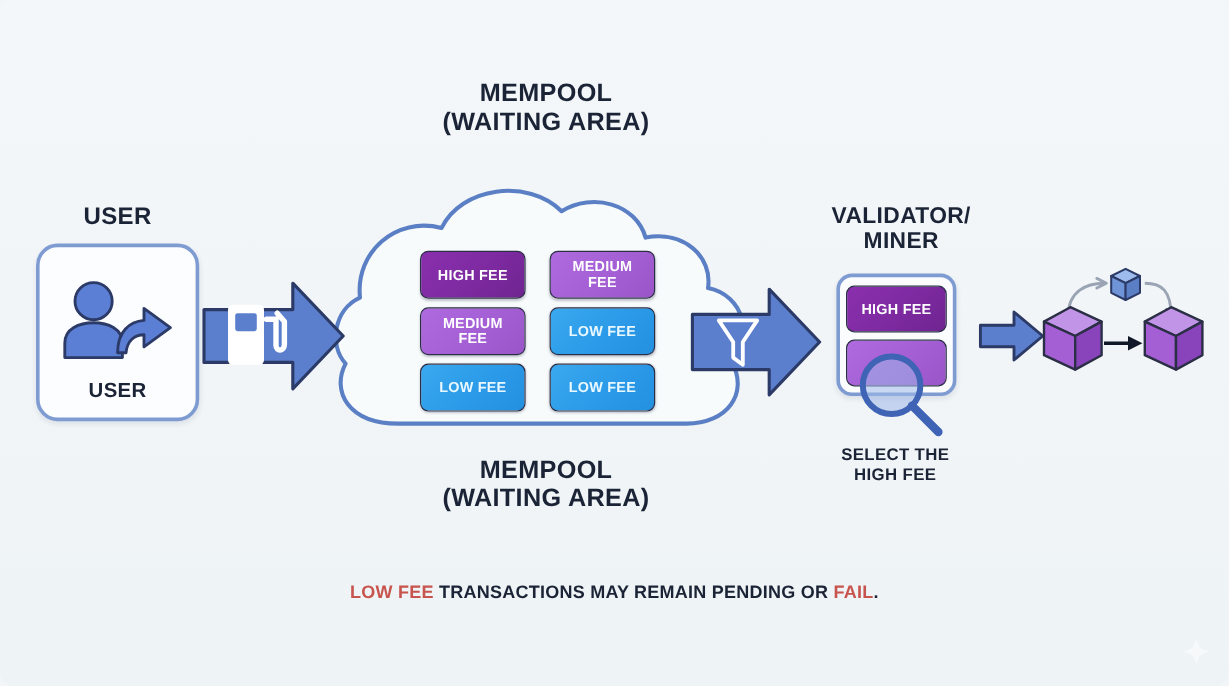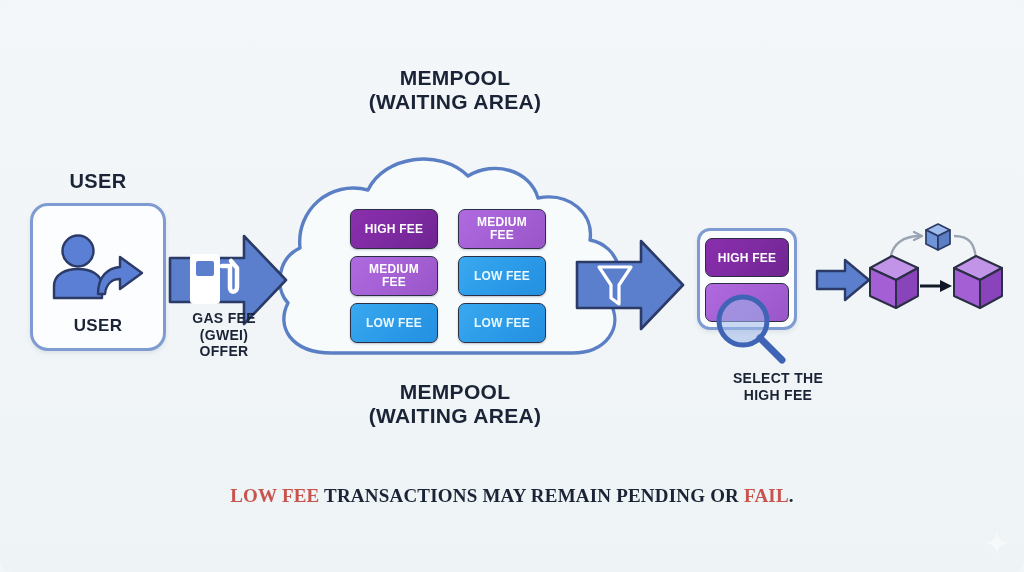--- a/index.html
+++ b/index.html
@@ -92,37 +92,36 @@
     background: linear-gradient(135deg,#8a2fae 0%, #7d2aa0 55%, #6f2490 100%);
     display:flex; align-items:center; justify-content:center;
     color:#fff; font-weight:bold; font-size:12px; letter-spacing:.2px;
   }
   #val-second {
     left: 705px; top: 283px; width: 84px; height: 39px;
     border-radius: 7px; border: 1.8px solid #2b2f46;
     background: linear-gradient(135deg,#b06ae0 0%, #a45fd4 55%, #9a55c8 100%);
   }
   #magnifier { left: 708px; top: 288px; width: 86px; height: 80px; }
-  #select-label { left: 716px; top: 370px; width: 124px; font-size: 14px; line-height:1.2; }
+  #select-label { left: 684px; top: 370px; width: 124px; font-size: 14px; line-height:1.2; }
 
   
   #small-arrow { left: 815px; top: 258px; width: 56px; height: 44px; }
 
   
   #blockchain { left: 862px; top: 216px; width: 150px; height: 100px; }
   #blockchain-label { left: 860px; top: 316px; width: 152px; font-size: 17px; }
 
   
   #footer {
     left: 0; top: 485px; width: 1024px;
     text-align: center;
-    font-size: 19px; font-weight: bold;
+    font-size: 15px; font-weight: bold;
     color: #1b2436;
     letter-spacing: .2px;
-    font-family: Liberation Serif, serif;
   }
   #footer .red { color: #c8544e; }
 
   
   #watermark { right: 14px; bottom: 16px; width: 26px; height: 26px; opacity: .5; }
 </style>
 </head>
 <body>
 
 <div id="stage">
@@ -167,29 +166,28 @@
   <div class="lbl abs" id="user-caption">USER</div>
 
   <svg class="abs" id="gas-arrow" viewBox="0 0 120 96">
     <path d="M 2 26 L 76 26 L 76 4 L 118 48 L 76 92 L 76 70 L 2 70 Z" fill="#5b7fcc" stroke="#2b3a66" stroke-width="2.6" stroke-linejoin="round"></path>
     <g>
       <rect x="22" y="22" width="30" height="50" rx="4" fill="#ffffff"></rect>
       <rect x="28" y="29" width="18" height="15" rx="2" fill="#5b7fcc"></rect>
       <path d="M 54 34 L 62 34 L 62 56 C 62 61, 69 61, 69 55 L 69 36 L 63 29" fill="none" stroke="#ffffff" stroke-width="4.5" stroke-linecap="round" stroke-linejoin="round"></path>
     </g>
   </svg>
-  <div class="lbl abs" id="gas-label">GAS FEE
-(GWEI)
-OFFER</div>
 
   <svg class="abs" id="filter-arrow" viewBox="0 0 110 94">
     <path d="M 2 24 L 66 24 L 66 3 L 108 47 L 66 91 L 66 70 L 2 70 Z" fill="#5b7fcc" stroke="#2b3a66" stroke-width="2.6" stroke-linejoin="round"></path>
     <path d="M 24 29 L 56 29 L 44 47 L 44 66 L 36 60 L 36 47 Z" fill="none" stroke="#ffffff" stroke-width="3.2" stroke-linejoin="round"></path>
   </svg>
 
+  <div class="lbl abs" id="validator-title">VALIDATOR/
+MINER</div>
   <div class="abs" id="validator-card"></div>
   <div class="abs" id="val-high">HIGH FEE</div>
   <div class="abs" id="val-second"></div>
   <svg class="abs" id="magnifier" viewBox="0 0 86 80">
     <circle cx="35" cy="33" r="24" fill="#9fb8e8" fill-opacity="0.55" stroke="#3f63b5" stroke-width="5"></circle>
     <line x1="52" y1="50" x2="74" y2="72" stroke="#3f63b5" stroke-width="7" stroke-linecap="round"></line>
   </svg>
   <div class="lbl abs" id="select-label">SELECT THE
 HIGH FEE</div>
 

